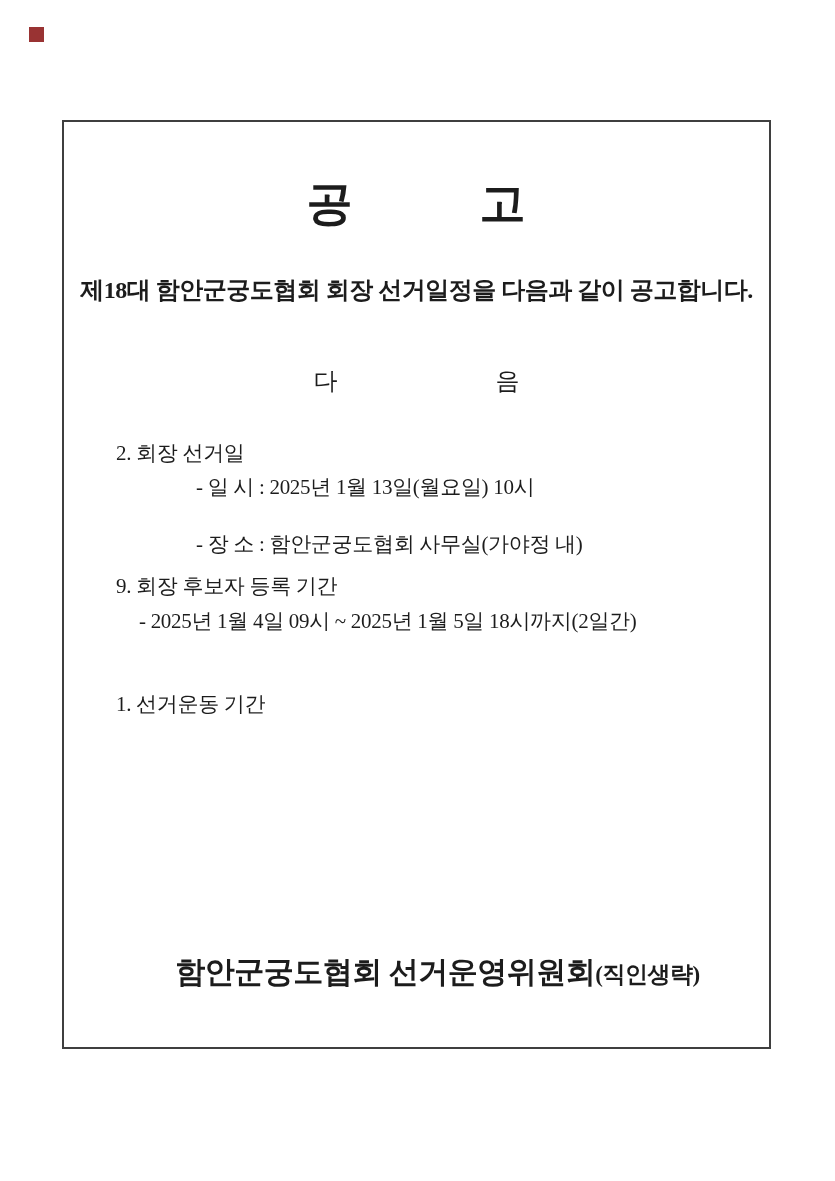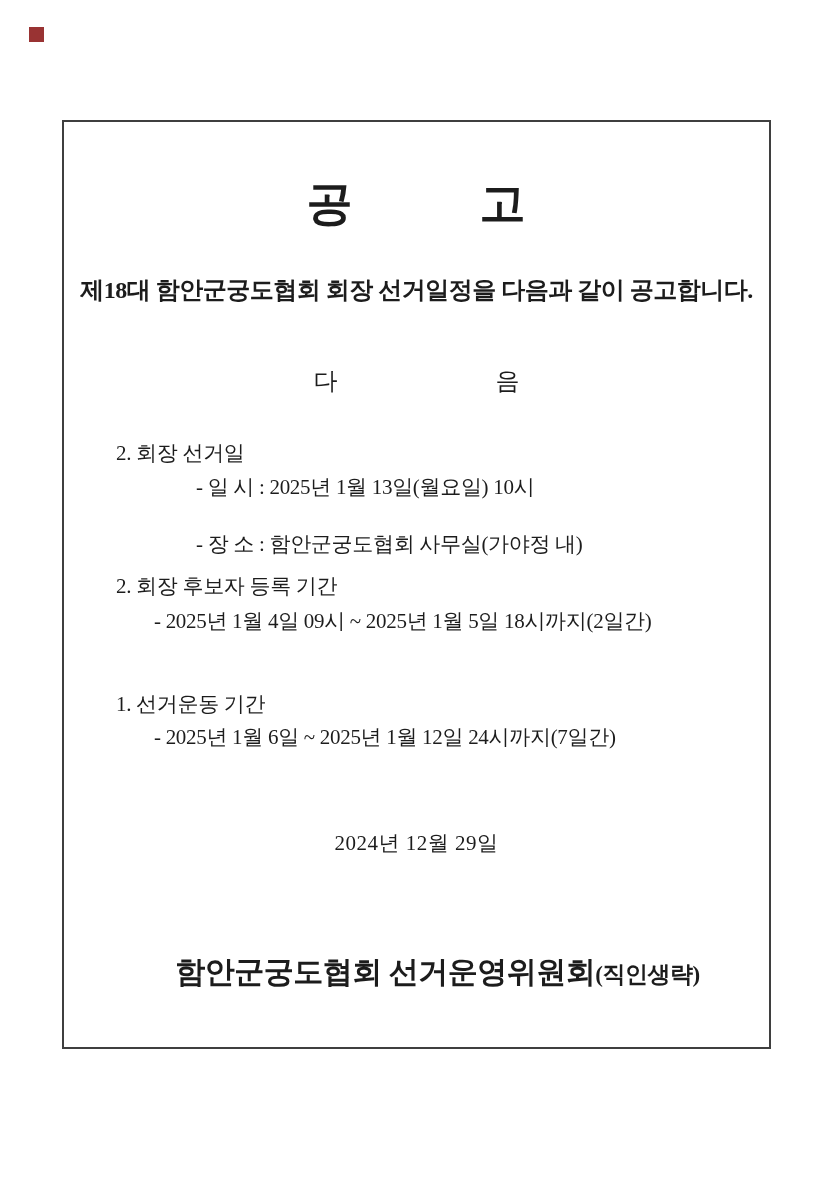--- a/index.html
+++ b/index.html
@@ -70,21 +70,21 @@
     line-height: 1.05;
   }
   .body-line {
     font-size: 21px;
     font-weight: 500;
     line-height: 1.1;
     letter-spacing: -0.3px;
   }
   .sec-heading { left: 52px; }
   .sec1-item { left: 85px; margin-left: 47px; }
-  .sec23-item { left: 90px; text-align: right; }
+  .sec23-item { left: 75px; text-align: right; }
   .date-line {
     top: 707px;
     font-size: 21px;
     font-weight: 500;
     letter-spacing: 0.5px;
   }
   .signature-line {
     top: 796px;
     font-size: 30px;
     font-weight: 700;
@@ -113,26 +113,24 @@
 
     <div class="abs daum-row">
       <span>다</span>
       <span>음</span>
     </div>
 
     <div class="abs body-line sec-heading" style="top:320px;">2. 회장 선거일</div>
     <div class="abs body-line sec1-item" style="top:354px;">- 일 시 : 2025년 1월 13일(월요일) 10시</div>
     <div class="abs body-line sec1-item" style="top:411px;">- 장 소 : 함안군궁도협회 사무실(가야정 내)</div>
 
-    <div class="abs body-line sec-heading" style="top:453px;">2. 회장 후보자 등록 기간</div>
+    <div class="abs body-line sec-heading" style="top:453px;">9. 회장 후보자 등록 기간</div>
     <div class="abs body-line sec23-item" style="top:488px;">- 2025년 1월 4일 09시 ~ 2025년 1월 5일 18시까지(2일간)</div>
 
     <div class="abs body-line sec-heading" style="top:571px;">1. 선거운동 기간</div>
-    <div class="abs body-line sec23-item" style="top:604px;">- 2025년 1월 6일 ~ 2025년 1월 12일 24시까지(7일간)</div>
 
-    <div class="abs centered date-line">2024년 12월 29일</div>
 
     <div class="abs centered signature-line">
       <span>함안군궁도협회 선거운영위원회</span><span class="signature-suffix">(직인생략)</span>
     </div>
 
   </div>
 </div>
 
 </body></html>

